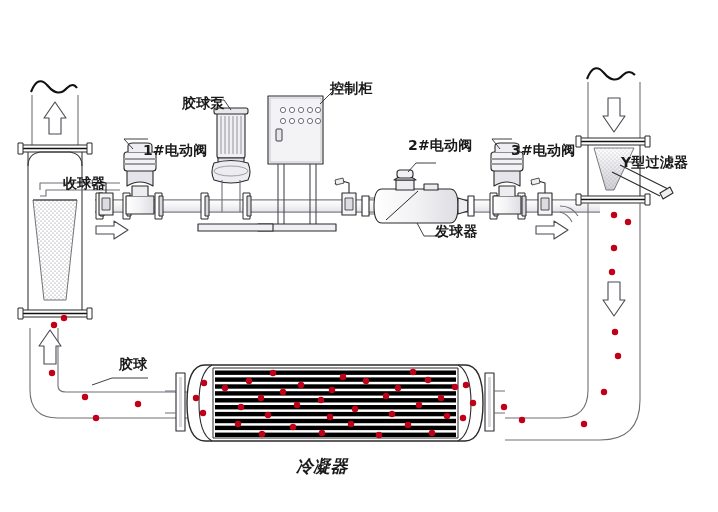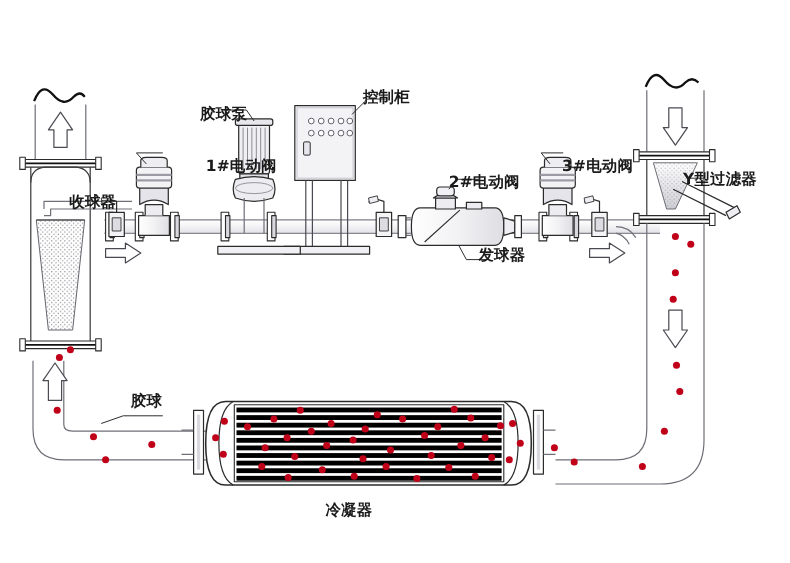--- a/index.html
+++ b/index.html
@@ -2,21 +2,21 @@
 <html><head>
 <meta charset="utf-8">
 <style>
   html,body{margin:0;padding:0;background:#fff;}
   body{width:718px;height:512px;overflow:hidden;
        font-family:"DejaVu Sans","Liberation Sans",sans-serif;}
   #stage{position:relative;width:718px;height:512px;background:#ffffff;}
   svg.diagram{position:absolute;left:0;top:0;width:718px;height:512px;}
   .lbl{position:absolute;font-family:"DejaVu Sans","Liberation Sans",sans-serif;
        font-size:14px;font-weight:700;color:#1a1a1a;white-space:nowrap;letter-spacing:.2px;}
-  .lbl.big{font-size:14px;}
+  .lbl.big{font-size:17px;font-style:italic;}
   .watermark{position:absolute;left:50%;top:268px;transform:translate(-50%,-50%);
              font-size:40px;font-weight:700;color:#eceaf0;white-space:nowrap;
              letter-spacing:2px;font-family:"DejaVu Sans","Liberation Sans",sans-serif;}
 </style>
 </head>
 <body>
 
 <div id="stage">
 
   <svg class="diagram" viewBox="0 0 718 512">
@@ -353,23 +353,23 @@
         <circle cx="628" cy="222" r="3.2"></circle>
       <circle cx="614" cy="248" r="3.2"></circle>
         <circle cx="612" cy="272" r="3.2"></circle>
       <circle cx="615" cy="332" r="3.2"></circle>
         <circle cx="618" cy="356" r="3.2"></circle>
       <circle cx="604" cy="392" r="3.2"></circle>
     </g>
   </svg>
 
   <div class="lbl" style="left:63px;  top:151px;margin-top:24px;">收球器</div>
-  <div class="lbl" style="left:143px; top:142px;margin-left:44px;">1#电动阀</div>
+  <div class="lbl" style="left:143px; top:142px;">1#电动阀</div>
   <div class="lbl" style="left:182px; top:95px;">胶球泵</div>
   <div class="lbl" style="left:330px; top:80px;">控制柜</div>
-  <div class="lbl" style="left:408px; top:157px;">2#电动阀</div>
+  <div class="lbl" style="left:408px; top:137px;">2#电动阀</div>
   <div class="lbl" style="left:435px; top:223px;">发球器</div>
   <div class="lbl" style="left:511px; top:142px;">3#电动阀</div>
   <div class="lbl" style="left:621px; top:154px;">Y型过滤器</div>
   <div class="lbl" style="left:119px; top:356px;">胶球</div>
   <div class="lbl big" style="left:296px; top:455px;">冷凝器</div>
 
 </div>
 
 </body></html>

